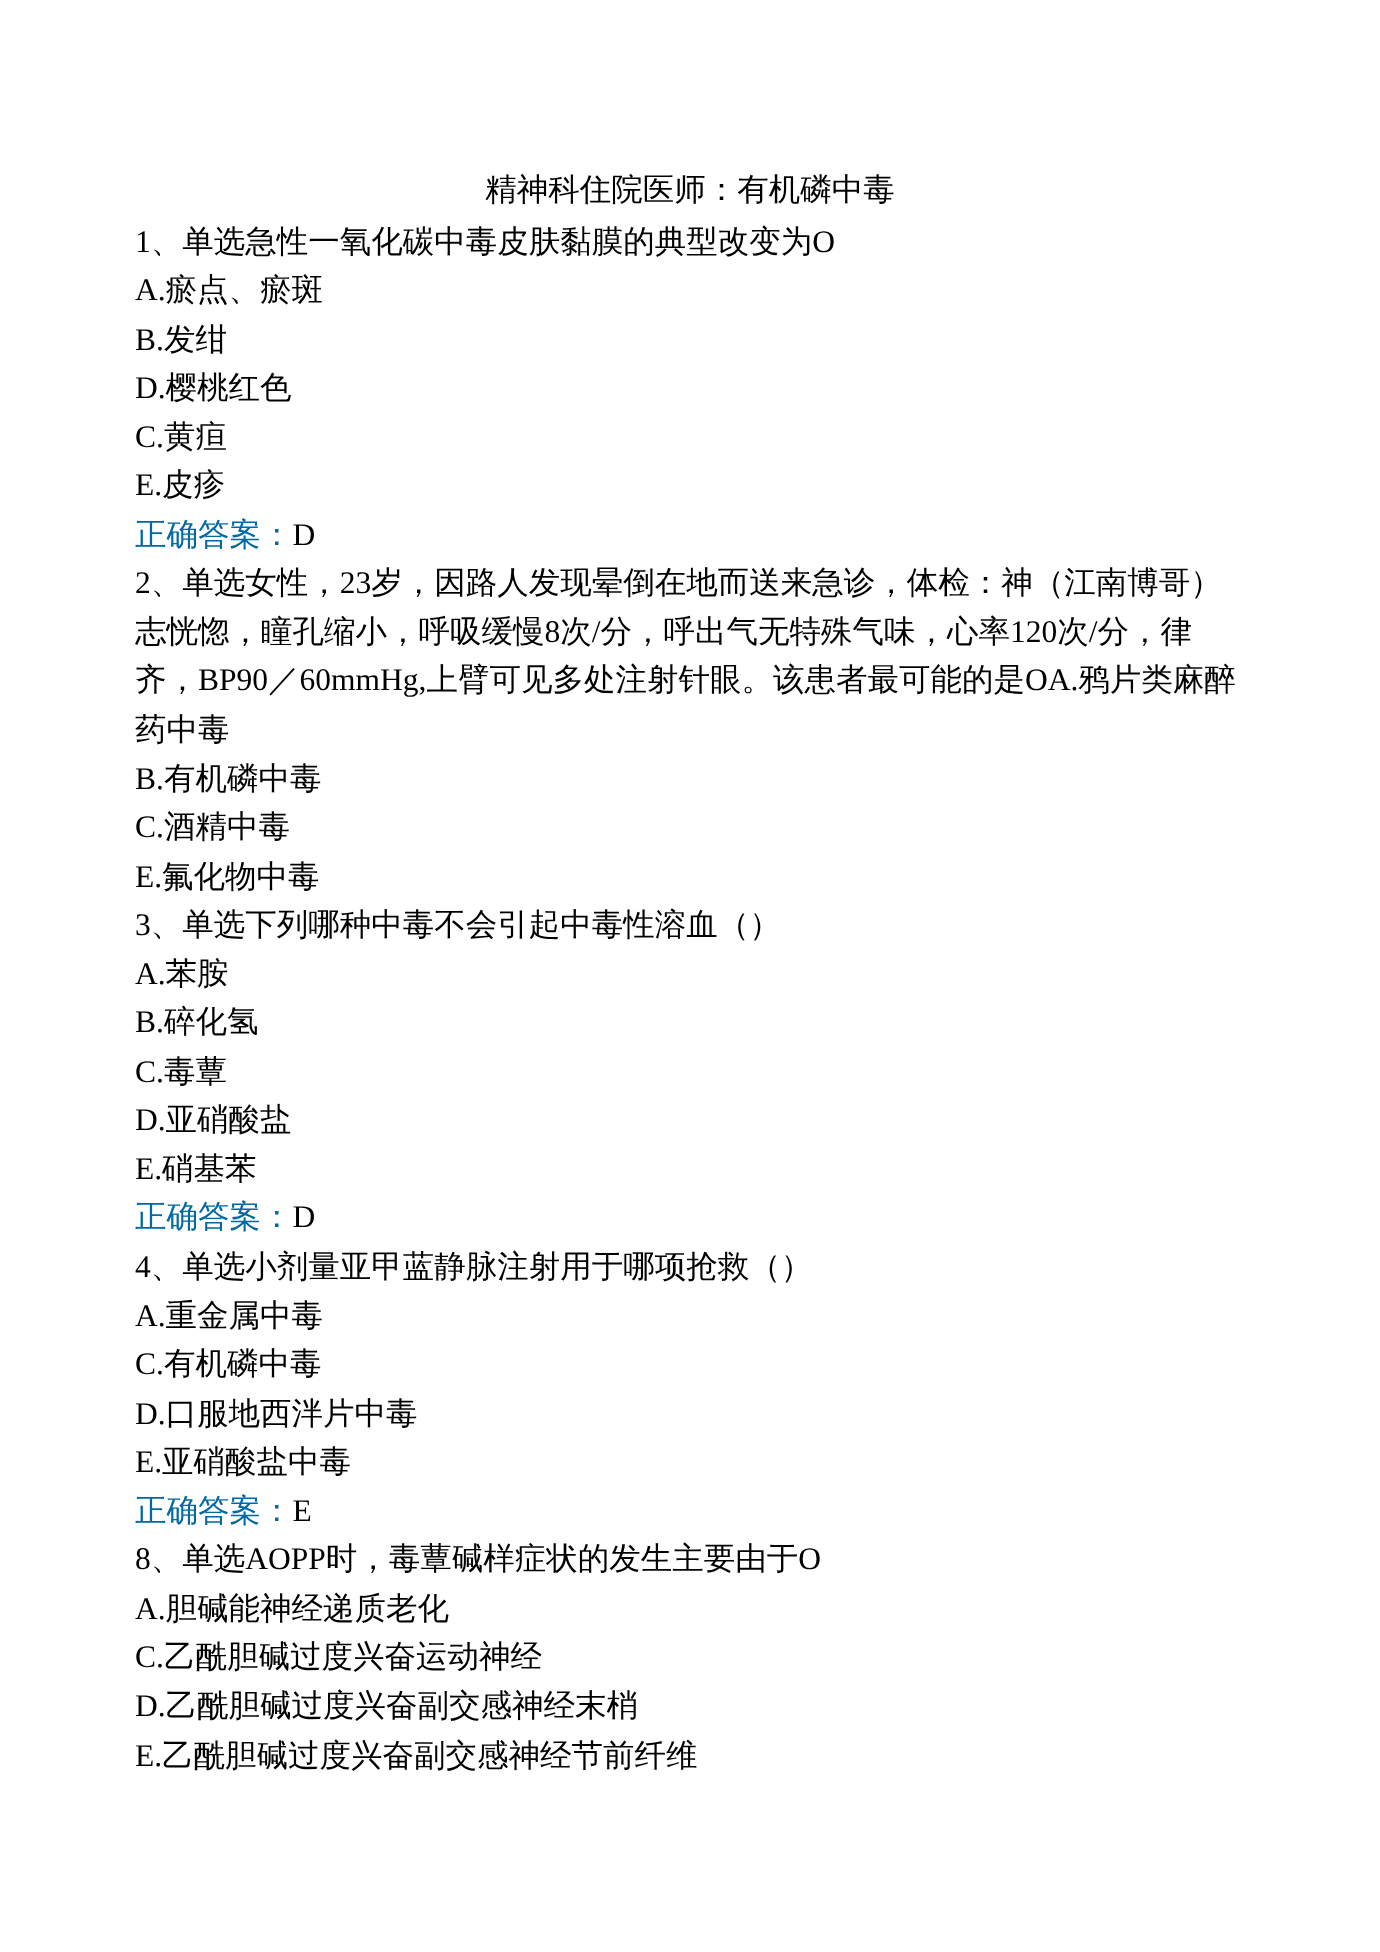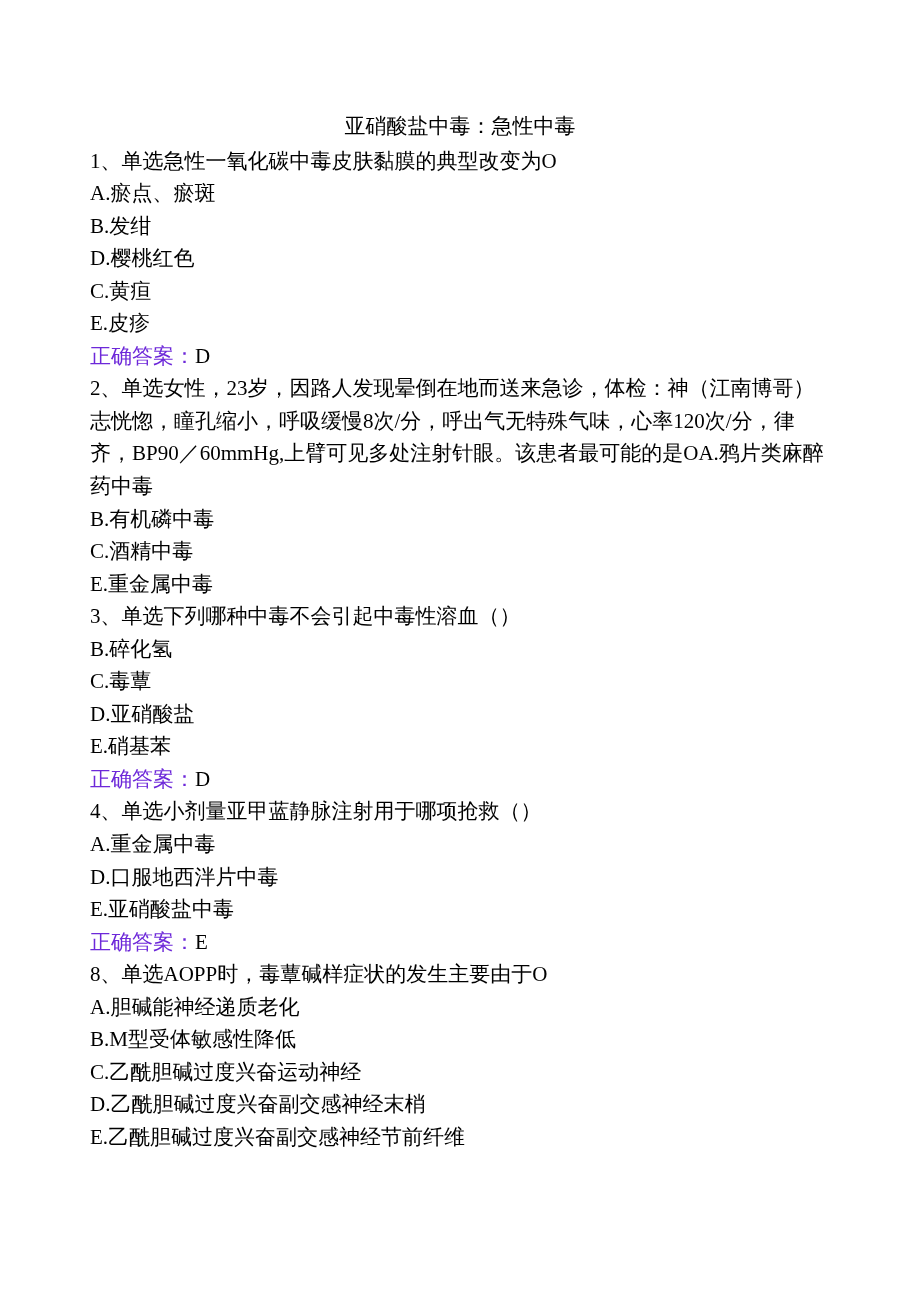--- a/index.html
+++ b/index.html
@@ -19,69 +19,70 @@
   }
   .title {
     text-align: center;
     margin-bottom: 2px;
   }
   .line {
     white-space: pre-wrap;
     word-break: break-all;
   }
   .answer-label {
-    color: #6d28d9;
+    color: #0369a1;
   }
   .answer-value {
     color: #000000;
   }
 </style>
 </head>
 <body>
 
 <div class="page">
-  <div class="title line">亚硝酸盐中毒：急性中毒</div>
+  <div class="title line">精神科住院医师：有机磷中毒</div>
 
   <div>
     <div class="line">1、单选急性一氧化碳中毒皮肤黏膜的典型改变为O</div>
     <div class="line">A.瘀点、瘀斑</div>
     <div class="line">B.发绀</div>
     <div class="line">D.樱桃红色</div>
     <div class="line">C.黄疸</div>
     <div class="line">E.皮疹</div>
     <div class="line"><span class="answer-label">正确答案：</span><span class="answer-value">D</span></div>
   </div>
 
   <div>
     <div class="line">2、单选女性，23岁，因路人发现晕倒在地而送来急诊，体检：神（江南博哥）志恍惚，瞳孔缩小，呼吸缓慢8次/分，呼出气无特殊气味，心率120次/分，律齐，BP90／60mmHg,上臂可见多处注射针眼。该患者最可能的是OA.鸦片类麻醉药中毒</div>
     <div class="line">B.有机磷中毒</div>
     <div class="line">C.酒精中毒</div>
-    <div class="line">E.重金属中毒</div>
+    <div class="line">E.氟化物中毒</div>
   </div>
 
   <div>
     <div class="line">3、单选下列哪种中毒不会引起中毒性溶血（）</div>
+    <div class="line">A.苯胺</div>
     <div class="line">B.碎化氢</div>
     <div class="line">C.毒蕈</div>
     <div class="line">D.亚硝酸盐</div>
     <div class="line">E.硝基苯</div>
     <div class="line"><span class="answer-label">正确答案：</span><span class="answer-value">D</span></div>
   </div>
 
   <div>
     <div class="line">4、单选小剂量亚甲蓝静脉注射用于哪项抢救（）</div>
     <div class="line">A.重金属中毒</div>
+    <div class="line">C.有机磷中毒</div>
     <div class="line">D.口服地西泮片中毒</div>
     <div class="line">E.亚硝酸盐中毒</div>
     <div class="line"><span class="answer-label">正确答案：</span><span class="answer-value">E</span></div>
   </div>
 
   <div>
     <div class="line">8、单选AOPP时，毒蕈碱样症状的发生主要由于O</div>
     <div class="line">A.胆碱能神经递质老化</div>
-    <div class="line">B.M型受体敏感性降低</div>
     <div class="line">C.乙酰胆碱过度兴奋运动神经</div>
     <div class="line">D.乙酰胆碱过度兴奋副交感神经末梢</div>
     <div class="line">E.乙酰胆碱过度兴奋副交感神经节前纤维</div>
 
   </div>
 
 </div>
 
 </body></html>

